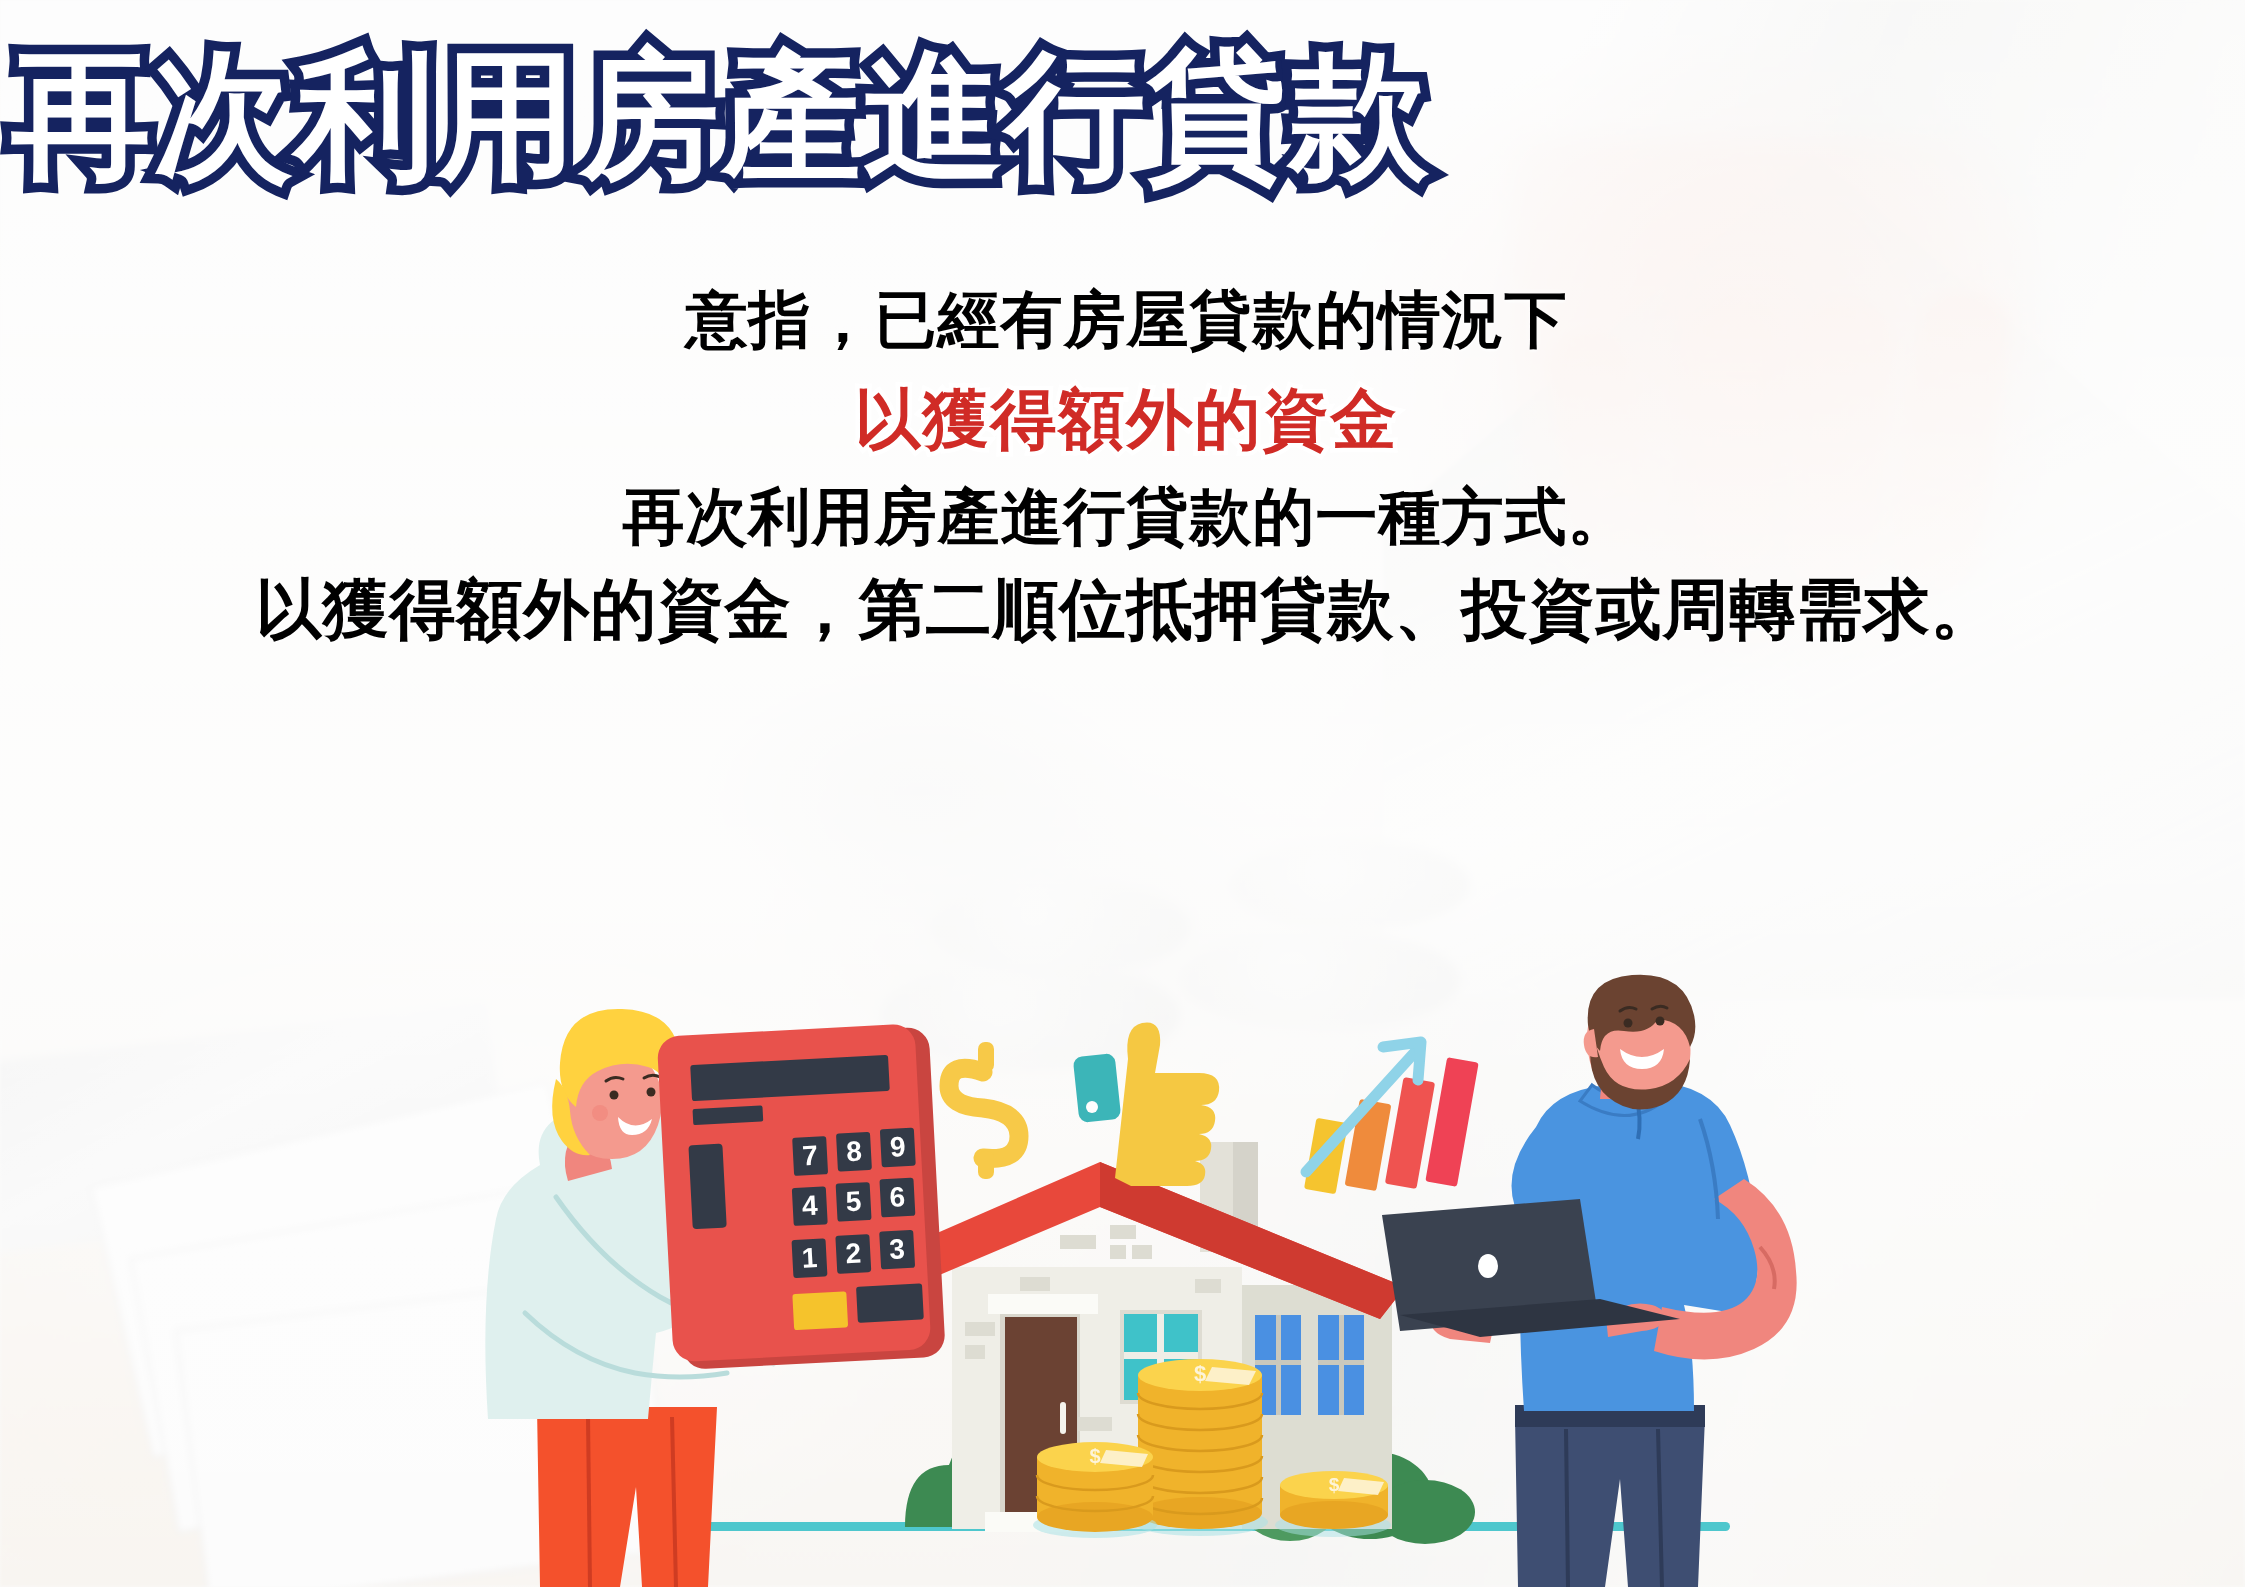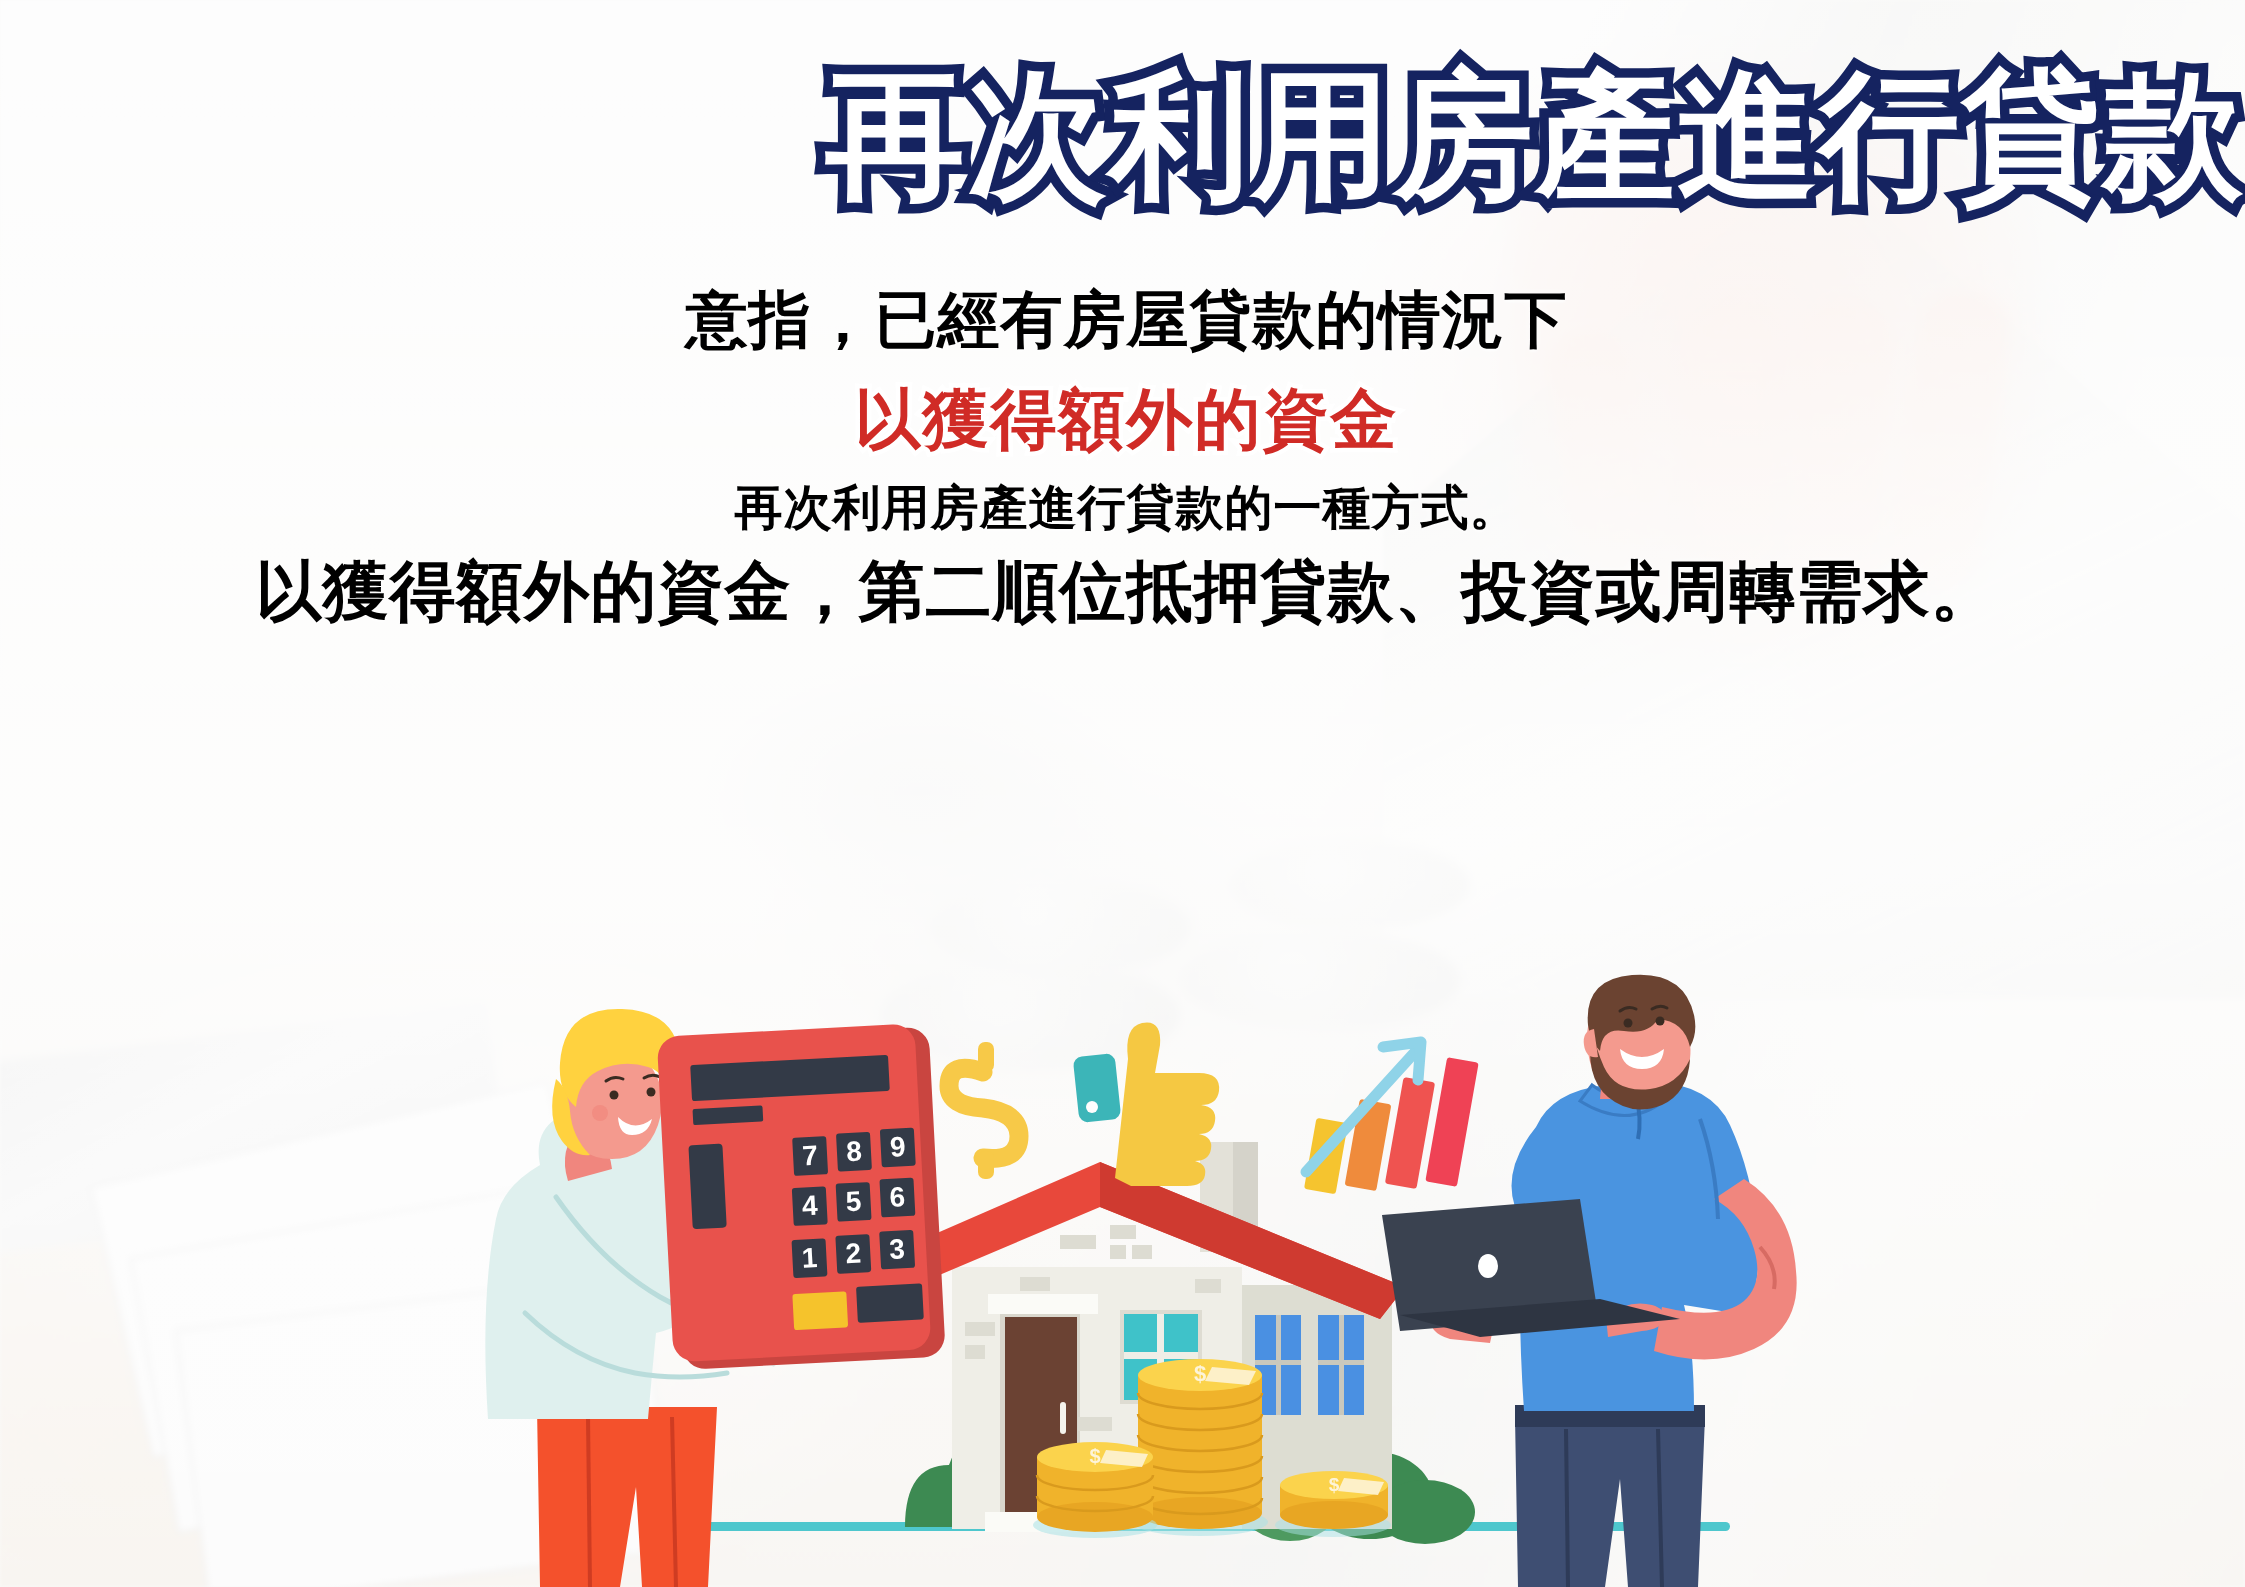--- a/index.html
+++ b/index.html
@@ -61,40 +61,40 @@
   #bg-wash{
     position:absolute; inset:0; z-index:1;
     background:linear-gradient(180deg, rgba(255,255,255,.55) 0%, rgba(255,255,255,.72) 28%, rgba(255,255,255,.8) 55%, rgba(255,255,255,.6) 78%, rgba(255,255,255,.45) 100%);
     pointer-events:none;
   }
 
   
   #content{ position:absolute; inset:0; z-index:4; }
 
   .title-wrap{
-    position:absolute; top:62px; left:0; right:0; text-align:right;margin-left:11px;
+    position:absolute; top:42px; left:0; right:0; text-align:left;margin-left:11px;
   }
   .main-title{
     display:inline-block;
     font-size:140px; line-height:1.05; font-weight:900; letter-spacing:2px;
     color:#ffffff;
     -webkit-text-stroke:19px #152360;
     paint-order:stroke fill;
     text-stroke:19px #152360;
   }
 
   .body-block{
     position:absolute; top:280px; left:0; right:0; text-align:center;padding-left:8px;
   }
   .line{
     font-weight:900; color:#000; letter-spacing:1px;
     text-shadow:0 2px 3px rgba(255,255,255,.85), 0 0 10px rgba(255,255,255,.7);
   }
   .line1{ font-size:62px; line-height:1.28; }
-  .line3{ font-size:48px; line-height:1.28; margin-top:12px; }
+  .line3{ font-size:62px; line-height:1.28; margin-top:12px; }
   .line4{ font-size:66px; line-height:1.28; margin-top:10px; }
 
   .redline-wrap{ margin-top:16px; }
   .redline{
     display:inline-block;
     font-size:66px; font-weight:900; letter-spacing:2px;
     color:#d02b26;
     -webkit-text-stroke:9px #ffffff;
     paint-order:stroke fill;
   }

